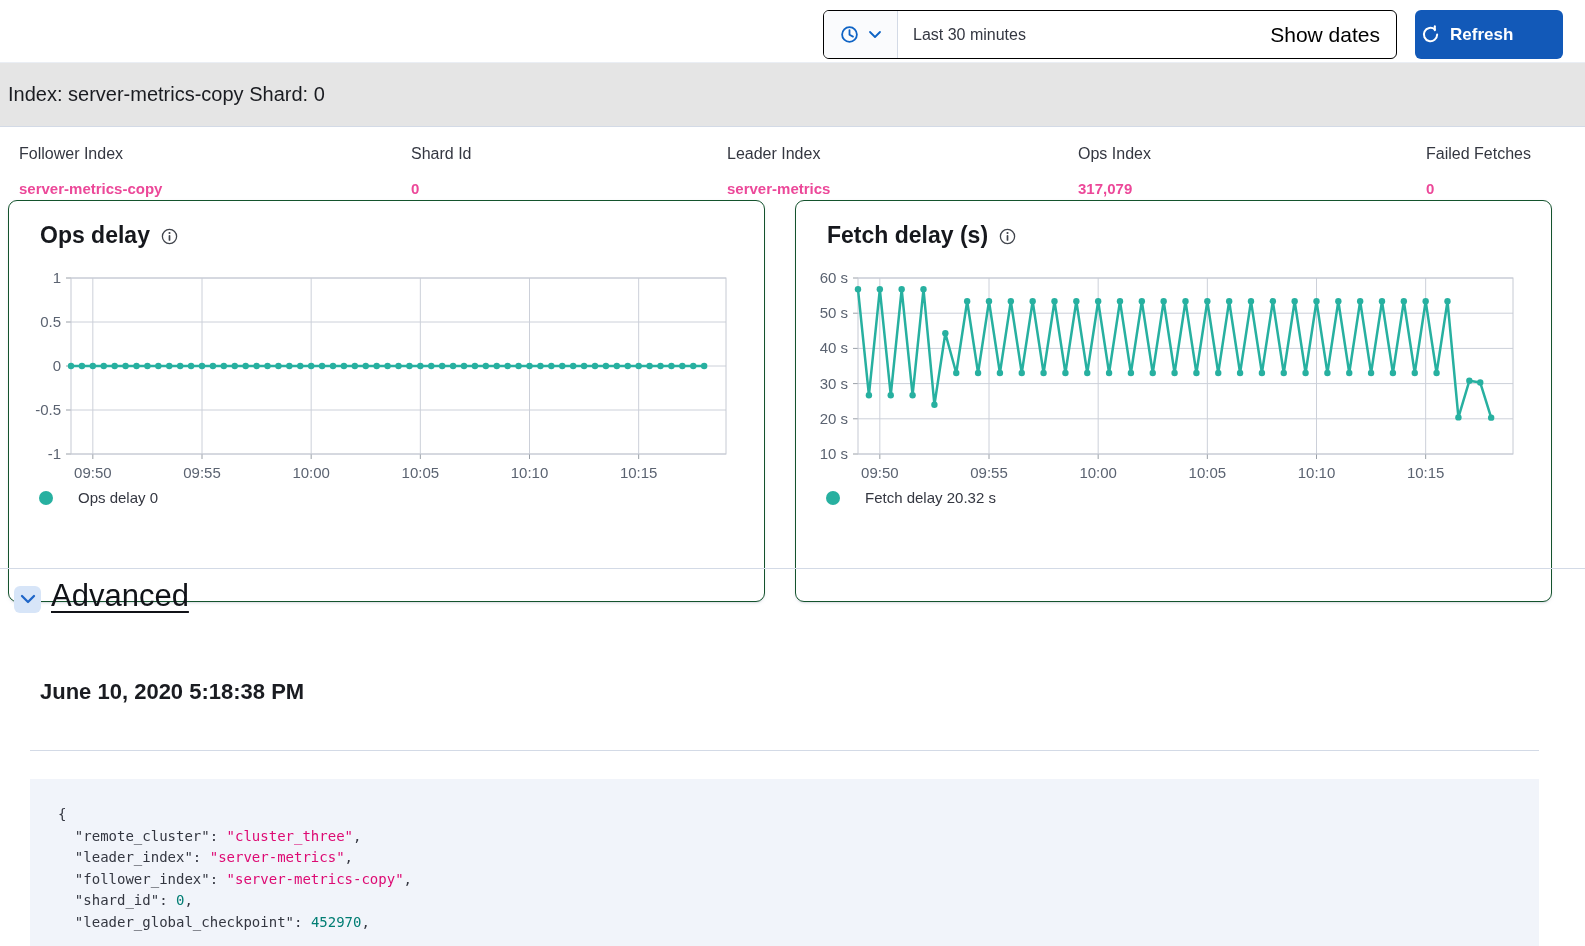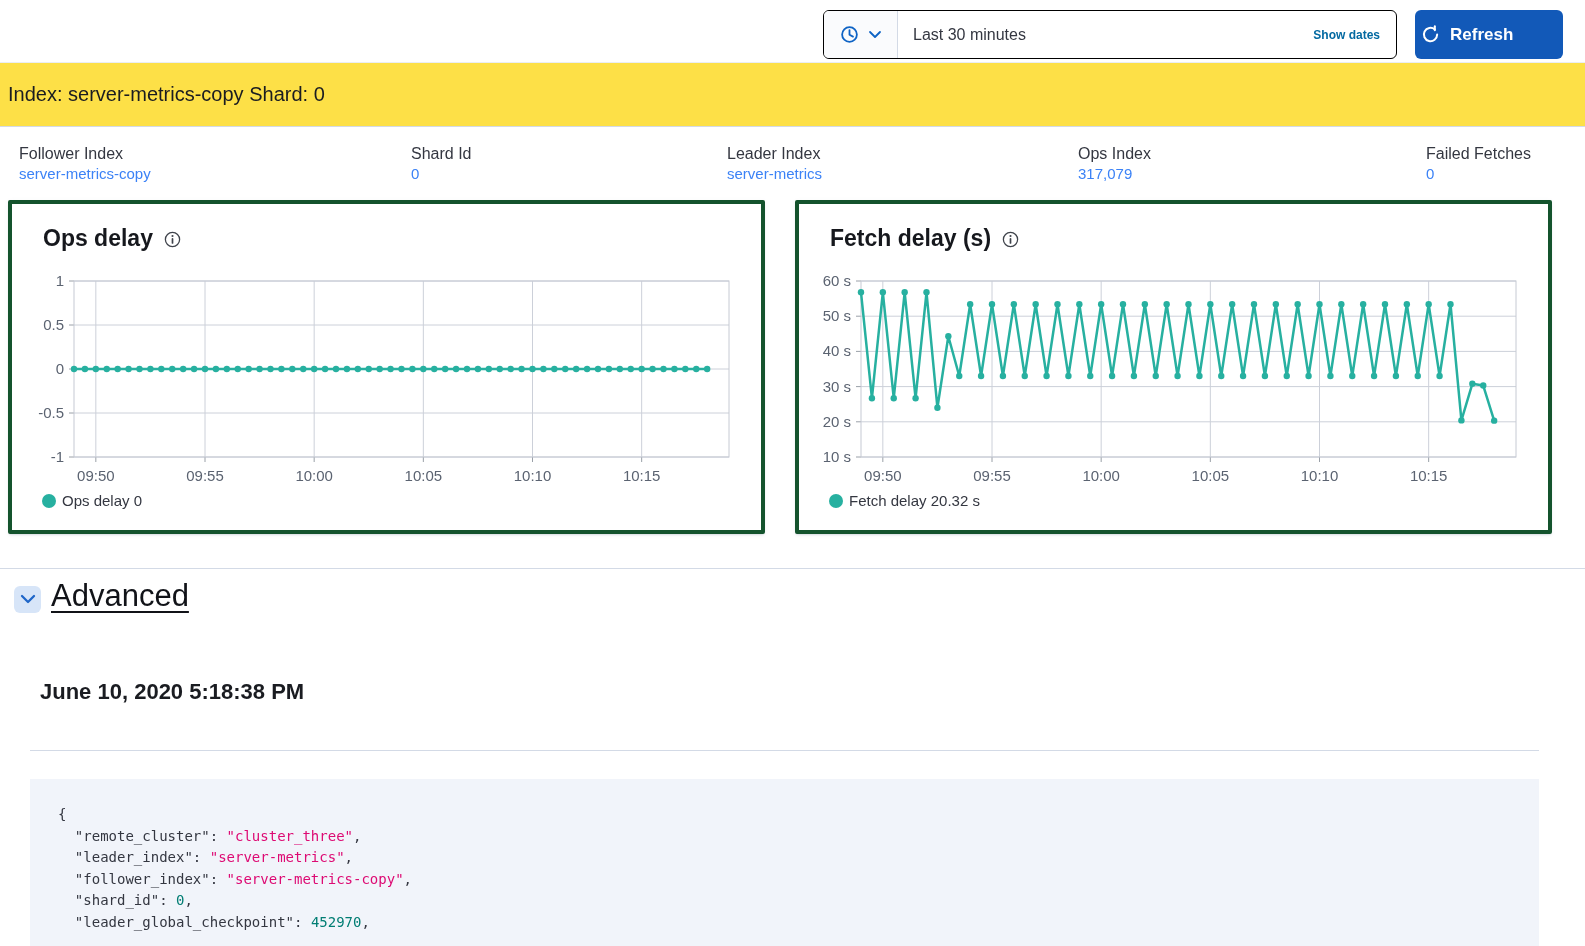--- a/index.html
+++ b/index.html
@@ -4,52 +4,52 @@
 <style>
   html,body{margin:0;padding:0;width:1585px;height:946px;overflow:hidden;background:#fff;
     font-family:"Liberation Sans","DejaVu Sans",sans-serif;color:#343741;}
 
   
   .datepicker{position:absolute;left:823px;top:10px;width:574px;height:49px;background:#fff;
     border:1px solid #000000;border-radius:6px;display:flex;align-items:stretch;box-sizing:border-box;}
   .dp-quick{width:74px;background:#fafbfd;border:none;border-right:1px solid #d3dae6;
     border-radius:5px 0 0 5px;display:flex;align-items:center;justify-content:center;gap:9px;cursor:pointer;}
   .dp-value{flex:1;display:flex;align-items:center;padding-left:15px;font-size:16px;color:#343741;}
-  .dp-showdates{background:none;border:none;font-size:12px;font-weight:700;color:#0369a1;
+  .dp-showdates{background:none;border:none;font-size:21px;font-weight:400;color:#000000;
     padding:0 16px;cursor:pointer;font-family:inherit;}
   .refresh-btn{position:absolute;left:1415px;top:10px;width:148px;height:49px;background:#1259b8;
     border:none;border-radius:6px;color:#fff;font-size:17px;font-weight:600;font-family:inherit;
     display:flex;align-items:center;justify-content:flex-start;gap:10px;cursor:pointer;}
 
   
-  .header-strip{position:absolute;left:0;top:62px;width:100%;height:65px;background:#fde047;
+  .header-strip{position:absolute;left:0;top:62px;width:100%;height:65px;background:#e5e5e5;
     border-top:1px solid #eaeef4;border-bottom:1px solid #d3dae6;box-sizing:border-box;
     display:flex;align-items:center;}
   .page-title{margin:0 0 0 8px;font-size:20px;font-weight:400;color:#1a1c21;}
 
   
   .stats-row{position:absolute;left:0;top:145px;width:100%;height:50px;}
   .stat{position:absolute;top:0;}
   .stat:nth-child(1){left:19px;}  .stat:nth-child(2){left:411px;}
   .stat:nth-child(3){left:727px;} .stat:nth-child(4){left:1078px;}
   .stat:nth-child(5){left:1426px;}
   .stat-label{font-size:16px;color:#343741;}
-  .stat-value{margin-top:2px;font-size:15px;font-weight:400;color:#3b82f6;}
-
-  
-  .panel{position:absolute;top:200px;width:757px;height:334px;background:#fff;
-    border:4px solid #14532d;border-radius:2px;box-sizing:border-box;
+  .stat-value{margin-top:17px;font-size:15px;font-weight:700;color:#ec4899;}
+
+  
+  .panel{position:absolute;top:200px;width:757px;height:402px;background:#fff;
+    border:1px solid #14532d;border-radius:9px;box-sizing:border-box;
     box-shadow:0 2px 2px -1px rgba(152,162,179,.3),0 1px 5px -2px rgba(152,162,179,.3);}
   .panel-left{left:8px;} .panel-right{left:795px;padding-left:20px;}
   .panel-title-row{position:absolute;left:31px;top:21px;display:flex;align-items:center;gap:11px;}
   .panel-title{margin:0;font-size:23px;font-weight:700;color:#16181d;}
   .info{display:inline-flex;margin-top:2px;cursor:pointer;}
   .chart{position:absolute;left:10px;top:60px;}
   .chart text{font-family:"Liberation Sans","DejaVu Sans",sans-serif;font-size:15px;fill:#5b6371;}
-  .legend{position:absolute;left:30px;top:288px;display:flex;align-items:center;gap:6px;}
+  .legend{position:absolute;left:30px;top:288px;display:flex;align-items:center;gap:25px;}
   .legend-dot{width:14px;height:14px;border-radius:50%;background:#27b0a0;}
   .legend-label{font-size:15px;color:#343741;}
 
   
   .divider-full{position:absolute;left:0;top:568px;width:100%;height:1px;background:#d3dae6;}
   .divider-inner{position:absolute;left:30px;top:750px;width:1509px;height:1px;background:#d3dae6;}
 
   
   .advanced-row{position:absolute;left:14px;top:578px;display:flex;align-items:center;gap:10px;cursor:pointer;}
   .adv-chevron-box{width:27px;height:27px;border-radius:6px;background:#d7e5f8;

